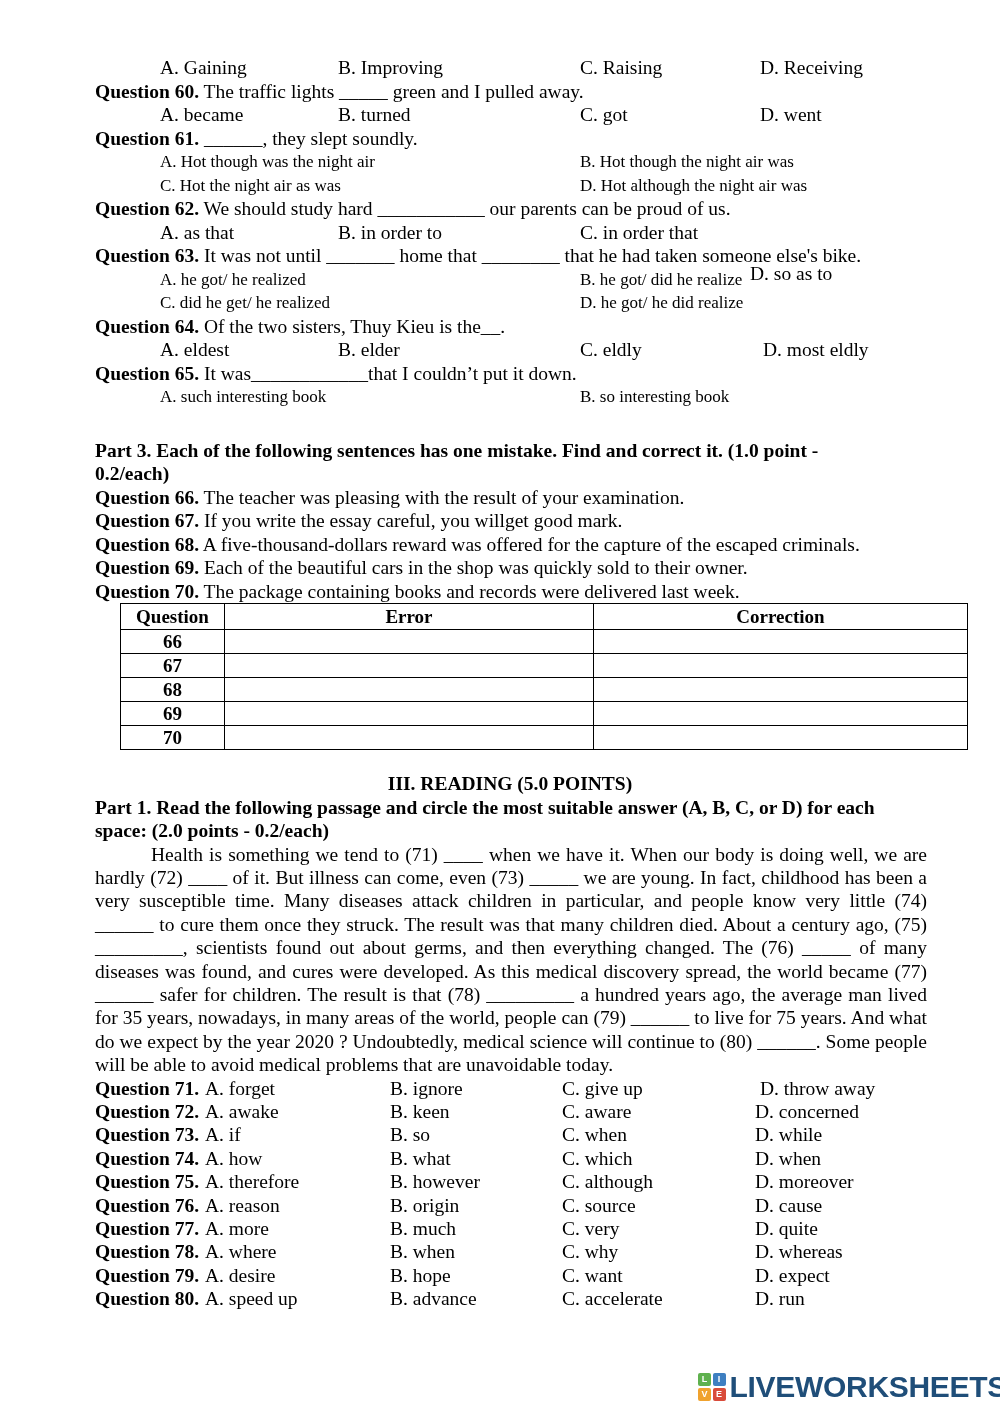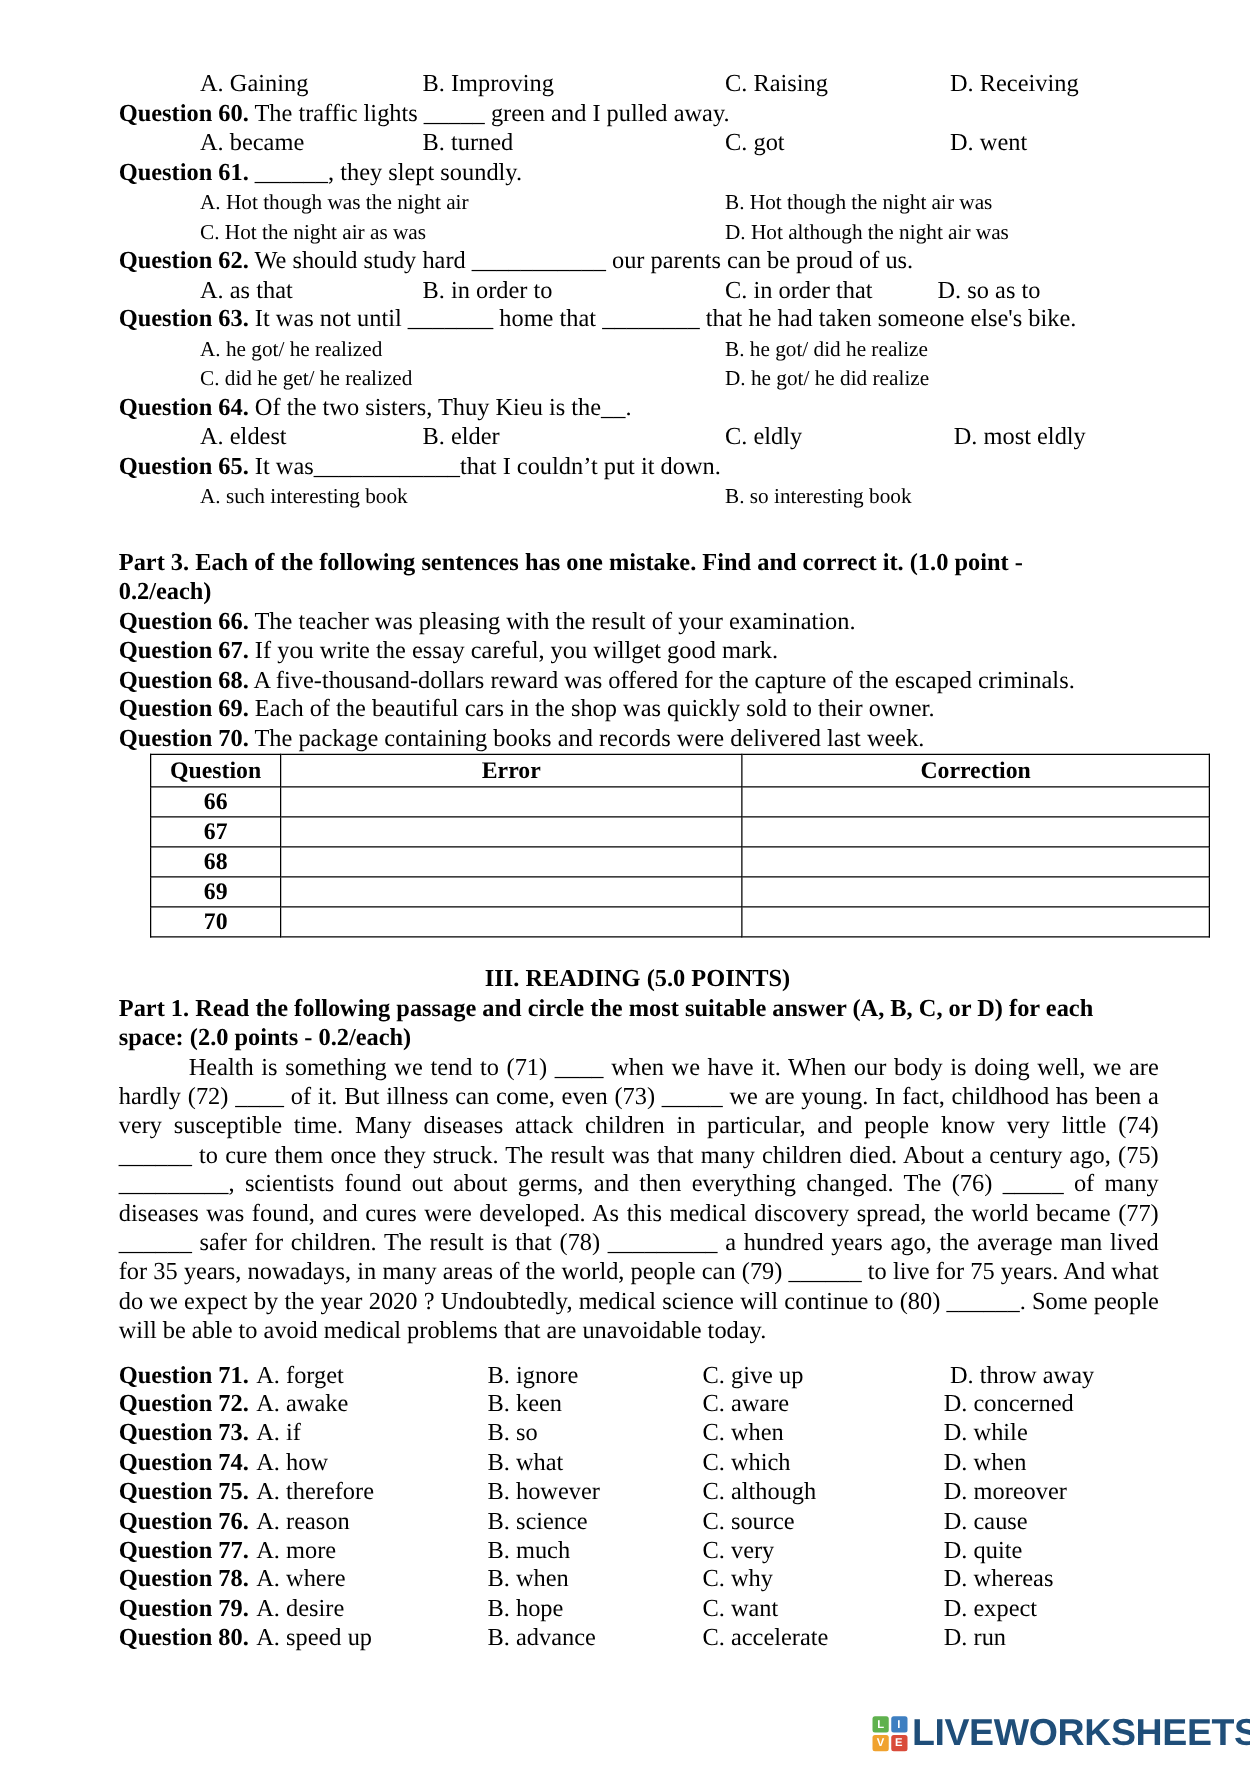--- a/index.html
+++ b/index.html
@@ -46,21 +46,21 @@
     height: 23.5px;
     font-size: 19.5px;
     line-height: 23.5px;
     white-space: nowrap;
   }
   .opts4 > span { position: absolute; top: 0; }
   .c-a { left: 65px; }
   .c-b { left: 243px; }
   .c-c { left: 485px; }
   .c-d { left: 665px; }
-  .c-d-near { left: 655px; }
+  .c-d-near { left: 655px; margin-top: 41px; }
   .c-d-far  { left: 668px; }
 
   
   .opts2 {
     position: relative;
     height: 23.5px;
     font-size: 17px;
     line-height: 23.5px;
     white-space: nowrap;
   }
@@ -119,21 +119,21 @@
   }
 
   
   .ropt {
     position: relative;
     height: 23.4px;
     font-size: 19.5px;
     line-height: 23.4px;
     white-space: nowrap;
   }
-  .ropt > span { position: absolute; top: 12px; text-align: center; }
+  .ropt > span { position: absolute; top: 0; text-align: center; }
   .r-label { left: 0; font-weight: bold; }
   .r-a { left: 110px; }
   .r-b { left: 295px; }
   .r-c { left: 467px; }
   .r-d { left: 660px; }
   .r-d-in { left: 665px; }
 
   
   .logo {
     position: absolute;
@@ -324,21 +324,21 @@
     <div class="ropt">
       <span class="r-label">Question 75.</span>
       <span class="r-a"> A. therefore</span>
       <span class="r-b">B. however</span>
       <span class="r-c">C. although</span>
       <span class="r-d">D. moreover</span>
     </div>
     <div class="ropt">
       <span class="r-label">Question 76.</span>
       <span class="r-a">A. reason</span>
-      <span class="r-b">B. science</span>
+      <span class="r-b">B. origin</span>
       <span class="r-c">C. source</span>
       <span class="r-d">D. cause</span>
     </div>
     <div class="ropt">
       <span class="r-label">Question 77.</span>
       <span class="r-a">A. more</span>
       <span class="r-b">B. much</span>
       <span class="r-c">C. very</span>
       <span class="r-d">D. quite</span>
     </div>

